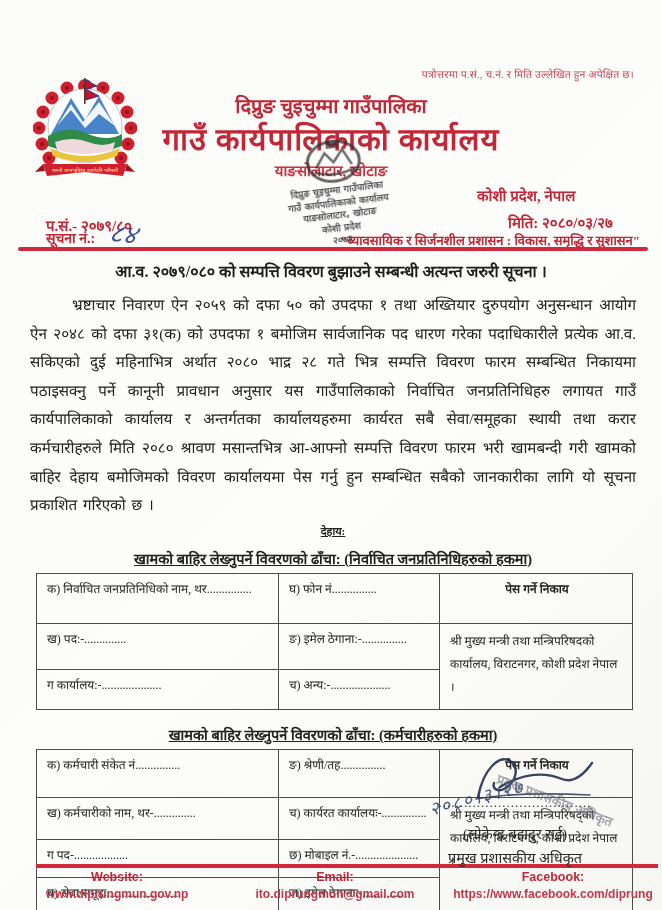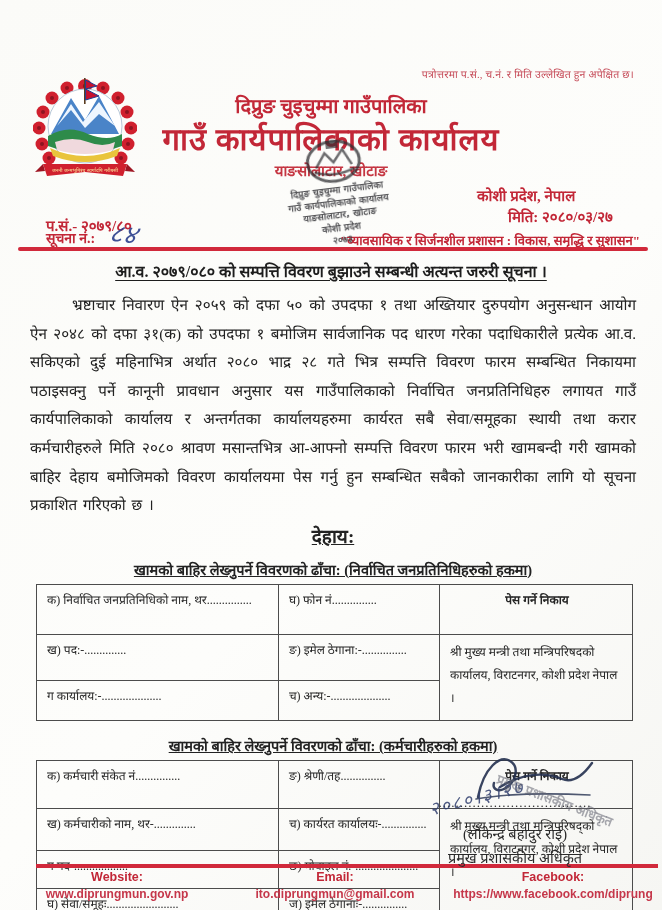--- a/index.html
+++ b/index.html
@@ -14,44 +14,44 @@
 
   .note-top-right { top:67px; right:28px; font-size:10.5px; color:#c54a57; letter-spacing:.2px; }
 
   .logo { left:33px; top:76px; width:104px; height:112px; }
 
   .hdr-muni { top:92px; left:0; width:662px; text-align:center; font-size:20px; font-weight:bold; color:#c22737; }
   .hdr-office { top:117px; left:0; width:662px; text-align:center; font-size:31px; font-weight:bold; color:#c22737; letter-spacing:1px; }
   .hdr-addr { top:160px; left:0; width:662px; text-align:center; font-size:15px; font-weight:bold; color:#c53642; }
 
   .province { left:477px; top:185px; font-size:15px; font-weight:bold; color:#c22737; }
-  .date-line { left:508px; top:206px; font-size:15px; font-weight:bold; color:#c22737; }
+  .date-line { left:508px; top:212px; font-size:15px; font-weight:bold; color:#c22737; }
   .ref-line  { left:46px;  top:215px; font-size:15px; font-weight:bold; color:#c22737; }
   .notice-line { left:46px; top:228px; font-size:14px; font-weight:bold; color:#c22737; }
   .hand-no {
     left:110px; top:215px; font-size:26px; color:#2b3f8c; font-style:italic;
     transform:rotate(6deg) skewX(-6deg); font-family:"DejaVu Sans",sans-serif; opacity:.9;
   }
   .slogan { top:231px; right:22px; font-size:13px; font-weight:bold; color:#c22737; }
   .rule-red { top:247px; left:18px; width:630px; height:4px; background:#d1293b; border-radius:2px; }
 
   .stamp {
     left:258px; top:138px; width:160px; height:122px; transform:rotate(-7deg);
     color:#3c3c40; text-align:center; opacity:.88; filter:blur(.2px);
     font-family:"DejaVu Sans",sans-serif; z-index:3;
   }
   .stamp-lines div { font-size:9.5px; font-weight:bold; line-height:12.5px; white-space:nowrap; }
   .stamp-emblem { display:block; margin:0 auto; }
 
   .doc-title { top:260px; left:0; width:662px; text-align:center; font-size:16px; font-weight:bold; color:#1d1d1d; }
-  .doc-title span { text-decoration:underline; text-underline-offset:3px;text-align:right; }
+  .doc-title span { text-underline-offset:3px;text-align:right; }
 
   .content { top:291px; left:30px; width:606px; color:#222; }
   .body-par { font-size:15.2px; line-height:28.6px; text-align:justify; text-indent:42px; word-spacing:2px; }
-  .dehaya { text-align:center; font-weight:bold; font-size:19px; margin-top:3px; text-decoration:underline; }
+  .dehaya { text-align:center; font-weight:bold; font-size:11px; margin-top:3px; text-decoration:underline; }
   .tbl-heading { text-align:center; font-weight:bold; font-size:14.5px; margin-top:10px; text-decoration:underline; }
 
   table.form { border-collapse:collapse; width:596px; margin:5px 0 0 6px; table-layout:fixed; }
   table.form td { border:1.4px solid #4c4c4c; font-size:12px; padding:6px 8px 4px 10px; vertical-align:top; color:#262626; }
   table.form .c1 { width:242px; } table.form .c2 { width:161px; } table.form .c3 { width:193px; }
   td.hdr-cell { text-align:center; font-weight:bold; font-size:14.5px; }
   td.body-cell { vertical-align:middle; line-height:23px; font-size:14.5px; }
   .t1 tr:nth-child(1) td { height:50px; } .t1 tr:nth-child(2) td { height:46px; } .t1 tr:nth-child(3) td { height:40px; }
   .t2 tr:nth-child(1) td { height:48px; } .t2 tr:nth-child(2) td { height:42px; }
   .t2 tr:nth-child(3) td { height:38px; } .t2 tr:nth-child(4) td { height:46px; }

